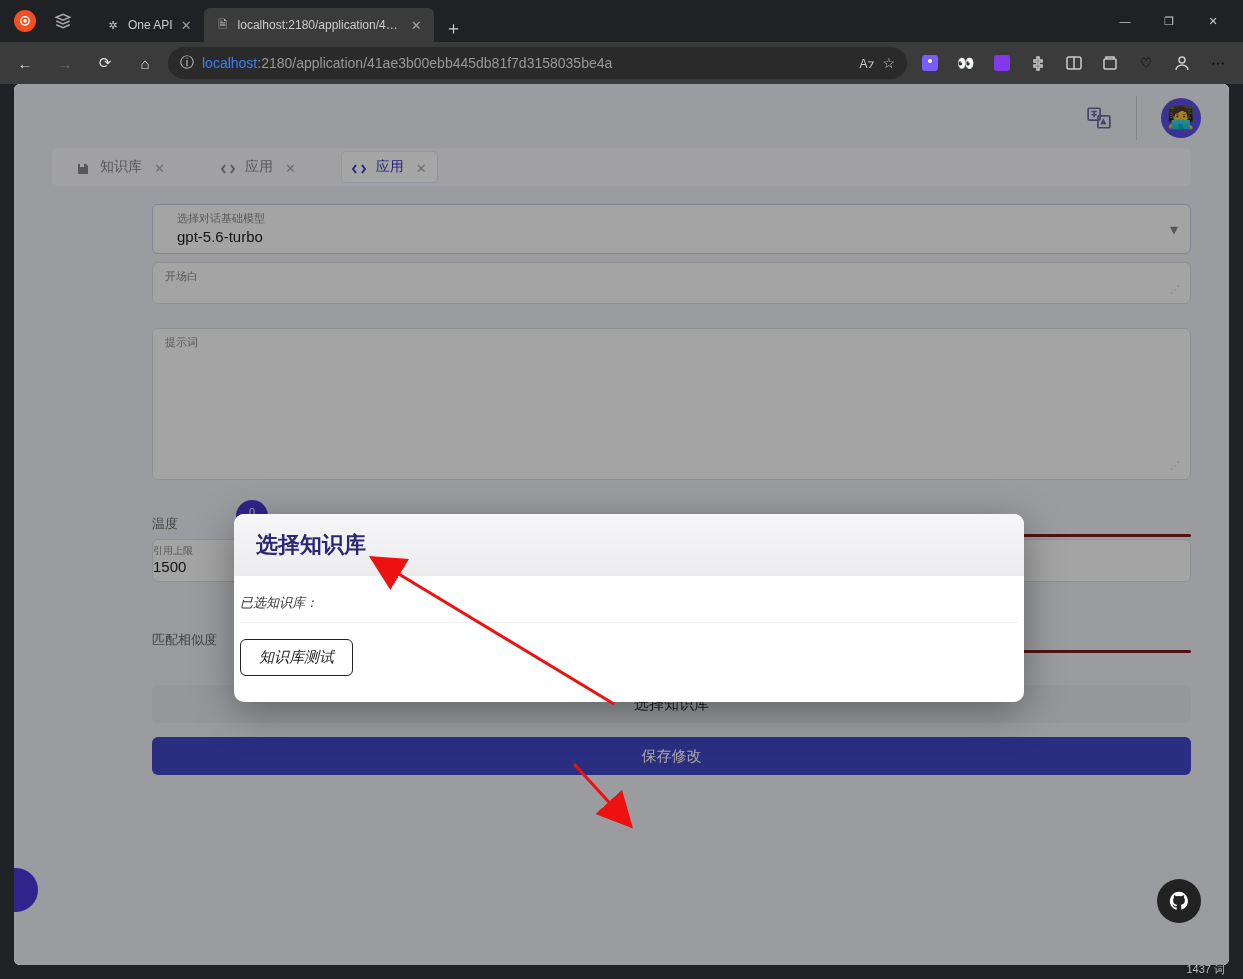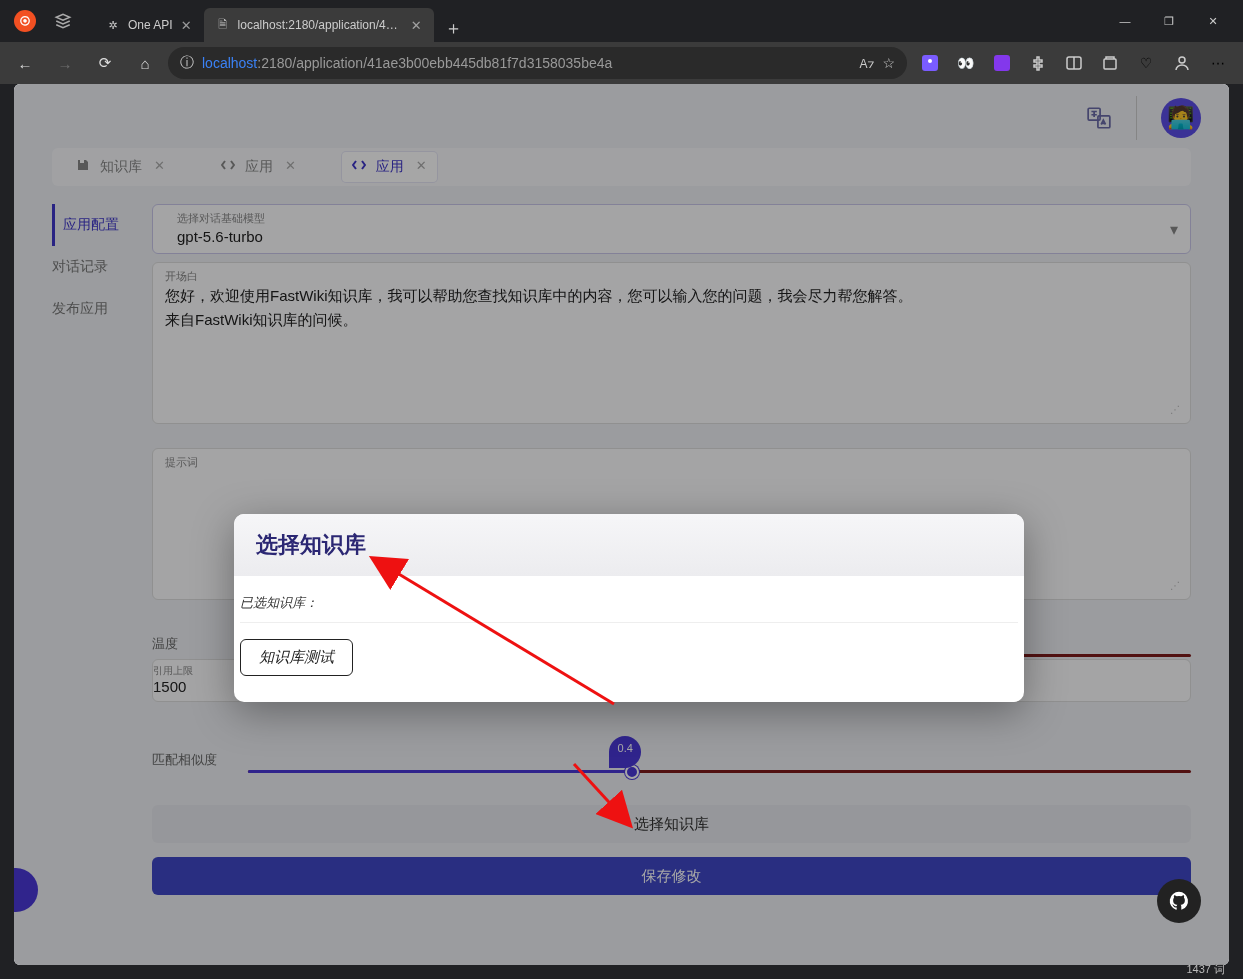--- a/index.html
+++ b/index.html
@@ -32,21 +32,21 @@
     
     .page-outer { position:absolute; left:14px; right:14px; top:84px; bottom:14px; background:#eef0f4; border-radius:6px; overflow:hidden; }
     .dimmer { position:absolute; inset:0; background:rgba(0,0,0,.35); pointer-events:none; z-index:5; }
     .page { position:relative; width:100%; height:100%; background:#eef0f4; }
 
     .app-header { position:absolute; top:12px; right:28px; display:flex; align-items:center; gap:24px; }
     .divider-v { width:1px; height:44px; background:#ccc; }
     .avatar { width:40px; height:40px; border-radius:50%; background:#5b4de6; display:flex; align-items:center; justify-content:center; font-size:22px; }
 
     .tabbar { position:absolute; top:64px; left:38px; right:38px; height:38px; background:#f7f8fb; border-radius:6px; display:flex; align-items:center; padding:0 14px; gap:0; }
-    .apptab { display:flex; align-items:flex-start; gap:10px; padding:6px 10px; font-size:14px; color:#888; border-radius:4px; margin-right:36px; }
+    .apptab { display:flex; align-items:flex-end; gap:10px; padding:6px 10px; font-size:14px; color:#888; border-radius:4px; margin-right:36px; }
     .apptab.active { background:#fff; color:#3f36c9; box-shadow:0 0 0 1px #e5e5f5; }
     .apptab .ti { width:14px; height:14px; }
     .apptab .x { font-size:13px; color:#aaa; margin-left:2px; }
 
     .content { position:absolute; top:120px; left:38px; right:38px; bottom:20px; }
     .sidenav { position:absolute; left:0; top:0; width:80px; }
     .sidenav-item { font-size:14px; color:#777; padding:12px 0; }
     .sidenav-item.active { color:#3f36c9; border-left:3px solid #3f36c9; padding-left:8px; }
 
     .form { position:absolute; left:100px; right:0; top:0; bottom:0; }
@@ -221,37 +221,30 @@
               <svg width="14" height="14" fill="none" stroke="#3f36c9" stroke-width="2">
                 <path d="M4 3L1 7l3 4M10 3l3 4-3 4"></path>
               </svg>
             </span>
           <span>应用</span>
           <span class="x">✕</span>
         </div>
       </div>
 
       <div class="content">
-        <div class="sidenav">
-          <div class="sidenav-item active">应用配置</div>
-          <div class="sidenav-item">对话记录</div>
-          <div class="sidenav-item">发布应用</div>
-        </div>
 
         <div class="form">
           <div class="model-box">
             <div class="model-label">选择对话基础模型</div>
             <div class="model-value">gpt-5.6-turbo</div>
             <span class="dropdown-caret">▾</span>
           </div>
 
           <div class="textarea-box">
             <div class="ta-label">开场白</div>
-            <div class="ta-body">您好，欢迎使用FastWiki知识库，我可以帮助您查找知识库中的内容，您可以输入您的问题，我会尽力帮您解答。
-来自FastWiki知识库的问候。</div>
             <div class="resize">⋰</div>
           </div>
 
           <div class="textarea-box short" style="margin-top:24px">
             <div class="ta-label">提示词</div>
             <div class="ta-body"></div>
             <div class="resize">⋰</div>
           </div>
 
           <div class="slider-row">

